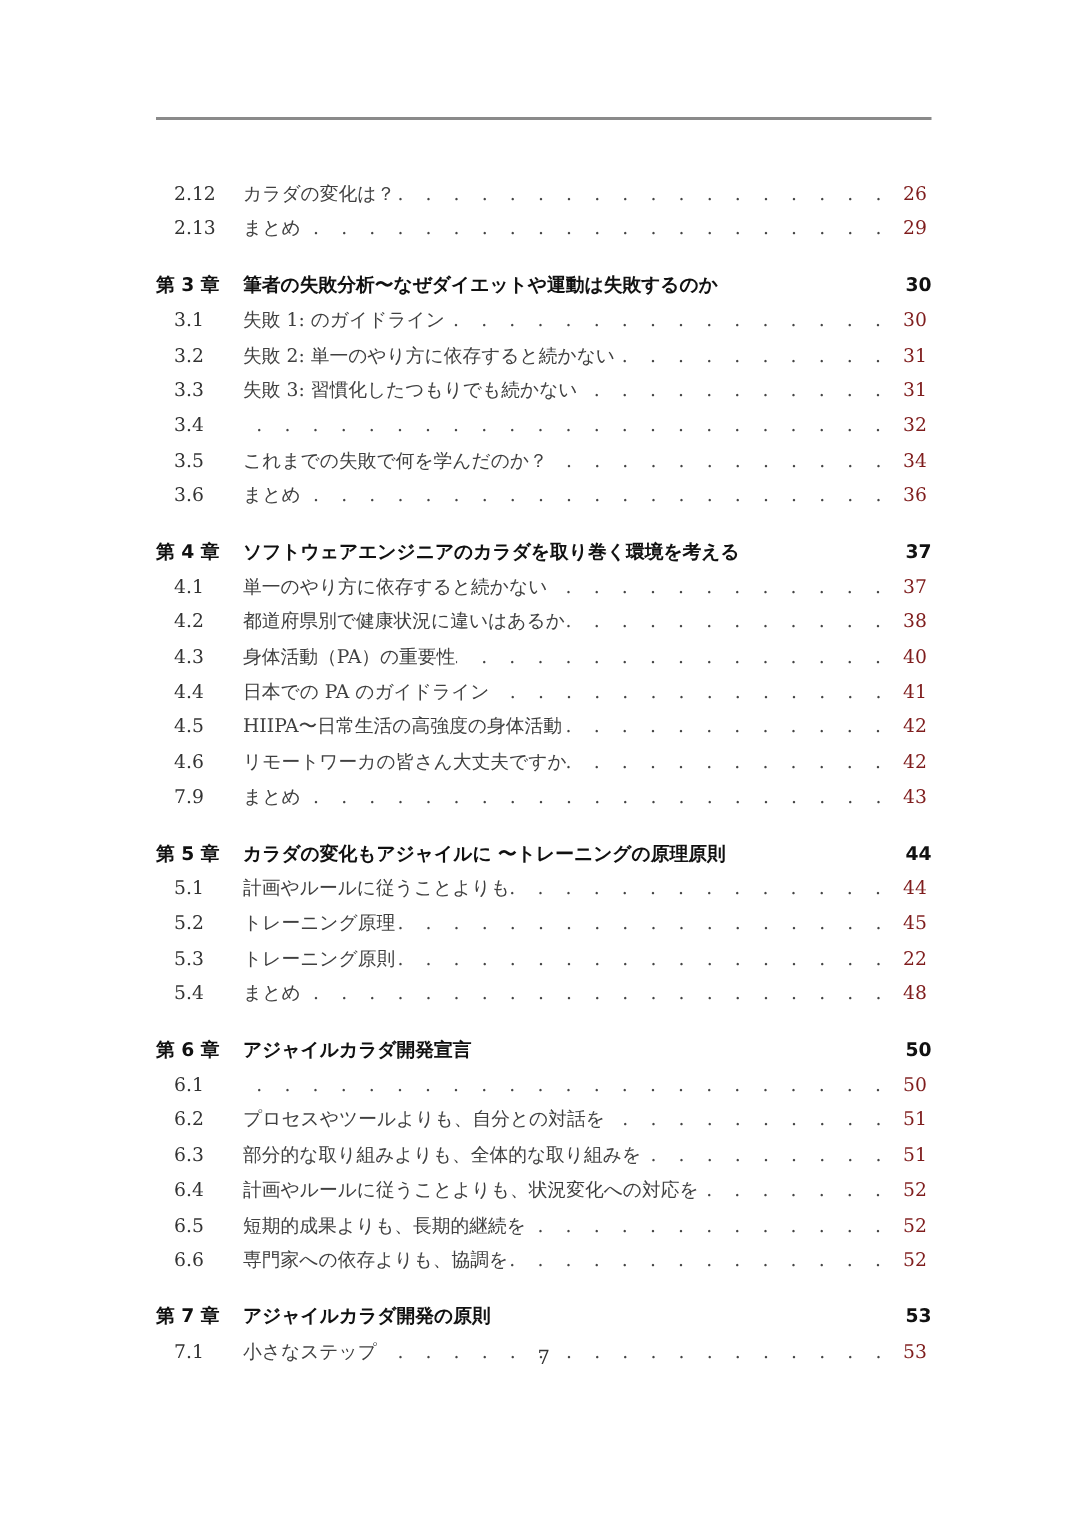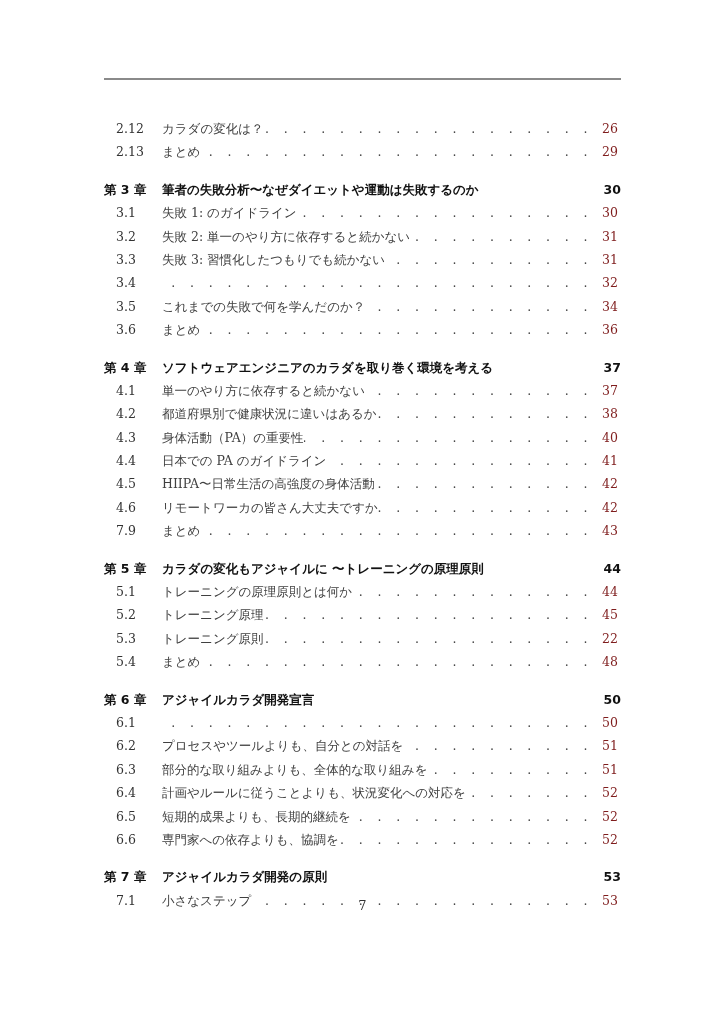--- a/index.html
+++ b/index.html
@@ -125,21 +125,21 @@
       <span class="dots">. . . . . . . . . . . . . . . . . . . . . . . . . . . . . . . . . . . . . . . . . . . . . . . . . . . . . . . . . . . . . .</span>
       <span class="page">43</span>
     </div>
     <div class="chap">
       <span class="num">第 5 章</span>
       <span class="title">カラダの変化もアジャイルに 〜トレーニングの原理原則</span>
       <span class="page">44</span>
     </div>
     <div class="row">
       <span class="num">5.1</span>
-      <span class="title">トレーニングの原理原則とは何か</span>
+      <span class="title">計画やルールに従うことよりも</span>
       <span class="dots">. . . . . . . . . . . . . . . . . . . . . . . . . . . . . . . . . . . . . . . . . . . . . . . . . . . . . . . . . . . . . .</span>
       <span class="page">44</span>
     </div>
     <div class="row">
       <span class="num">5.2</span>
       <span class="title">トレーニング原理</span>
       <span class="dots">. . . . . . . . . . . . . . . . . . . . . . . . . . . . . . . . . . . . . . . . . . . . . . . . . . . . . . . . . . . . . .</span>
       <span class="page">45</span>
     </div>
     <div class="row">

